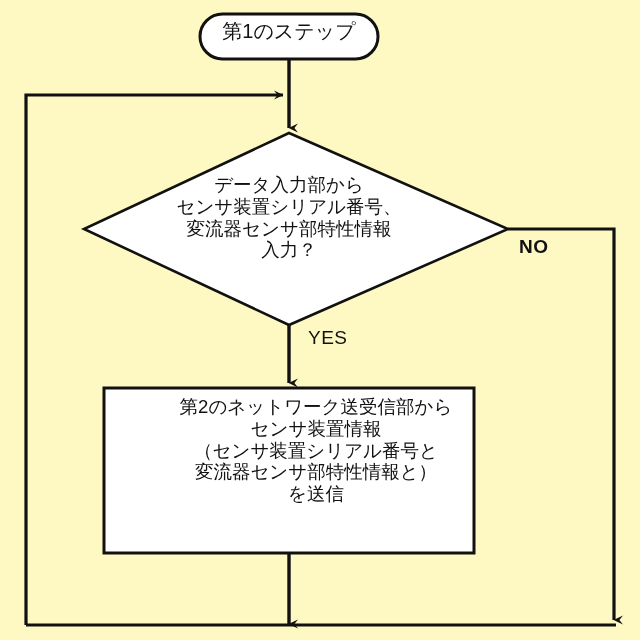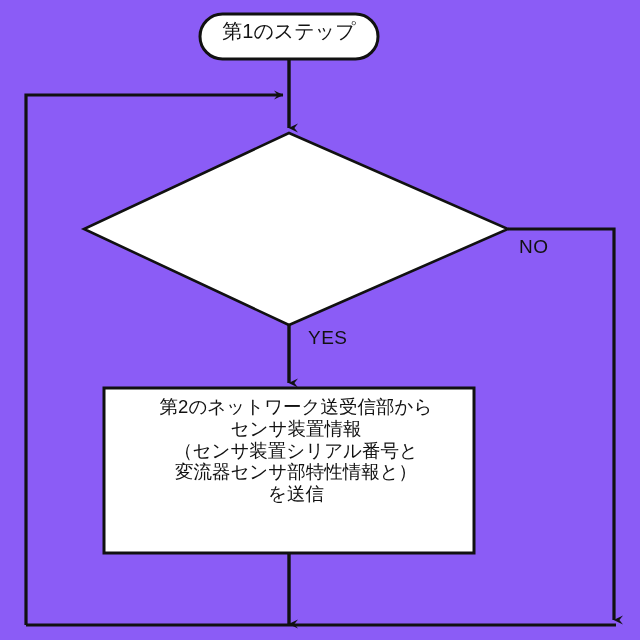--- a/index.html
+++ b/index.html
@@ -8,21 +8,21 @@
     padding: 0;
     background: #ffffff;
   }
   body {
     font-family: "Liberation Sans", "DejaVu Sans", sans-serif;
   }
   #canvas {
     position: relative;
     width: 640px;
     height: 640px;
-    background: #8b5cf6;
+    background: #fef9c3;
     overflow: hidden;
   }
   #diagram-svg {
     position: absolute;
     left: 0;
     top: 0;
     width: 640px;
     height: 640px;
   }
   .node-text {
@@ -40,40 +40,41 @@
     font-size: 20px;
     letter-spacing: 0px;
   }
   #decision-text {
     left: 129px;
     top: 174px;
     width: 320px;
     font-size: 18.5px;
   }
   #process-text {
-    left: 94px;
+    left: 114px;
     top: 396px;
     width: 404px;
     font-size: 18.5px;
   }
   .edge-label {
     position: absolute;
     color: #111111;
     font-size: 19px;
     letter-spacing: 0.5px;
     pointer-events: none;
   }
   #label-yes {
     left: 298px;
     top: 327px;
     margin-left: 10px;
   }
   #label-no {
     left: 519px;
     top: 236px;
+    font-weight: bold;
   }
 </style>
 </head>
 <body>
 
 <div id="canvas">
 
   <svg id="diagram-svg" viewBox="0 0 640 640">
     <defs>
       <marker id="arrowhead-down" markerWidth="12" markerHeight="12" refX="5.2" refY="9.4" orient="auto" markerUnits="userSpaceOnUse">
@@ -98,20 +99,24 @@
 
     <path d="M508,229 L614,229 L614,620" fill="none" stroke="#111111" stroke-width="3.2" marker-end="url(#arrowhead-down)"></path>
 
     <line x1="26" y1="625" x2="616" y2="625" stroke="#111111" stroke-width="3.2"></line>
 
     <path d="M26,625 L26,95 L283,95" fill="none" stroke="#111111" stroke-width="3.2" marker-end="url(#arrowhead-right)"></path>
   </svg>
 
   <div class="node-text" id="terminal-text">第1のステップ</div>
 
+  <div class="node-text" id="decision-text">データ入力部から
+センサ装置シリアル番号、
+変流器センサ部特性情報
+入力？</div>
 
   <div class="node-text" id="process-text">第2のネットワーク送受信部から
 センサ装置情報
 （センサ装置シリアル番号と
 変流器センサ部特性情報と）
 を送信</div>
 
   <div class="edge-label" id="label-yes">YES</div>
 
   <div class="edge-label" id="label-no">NO</div>

